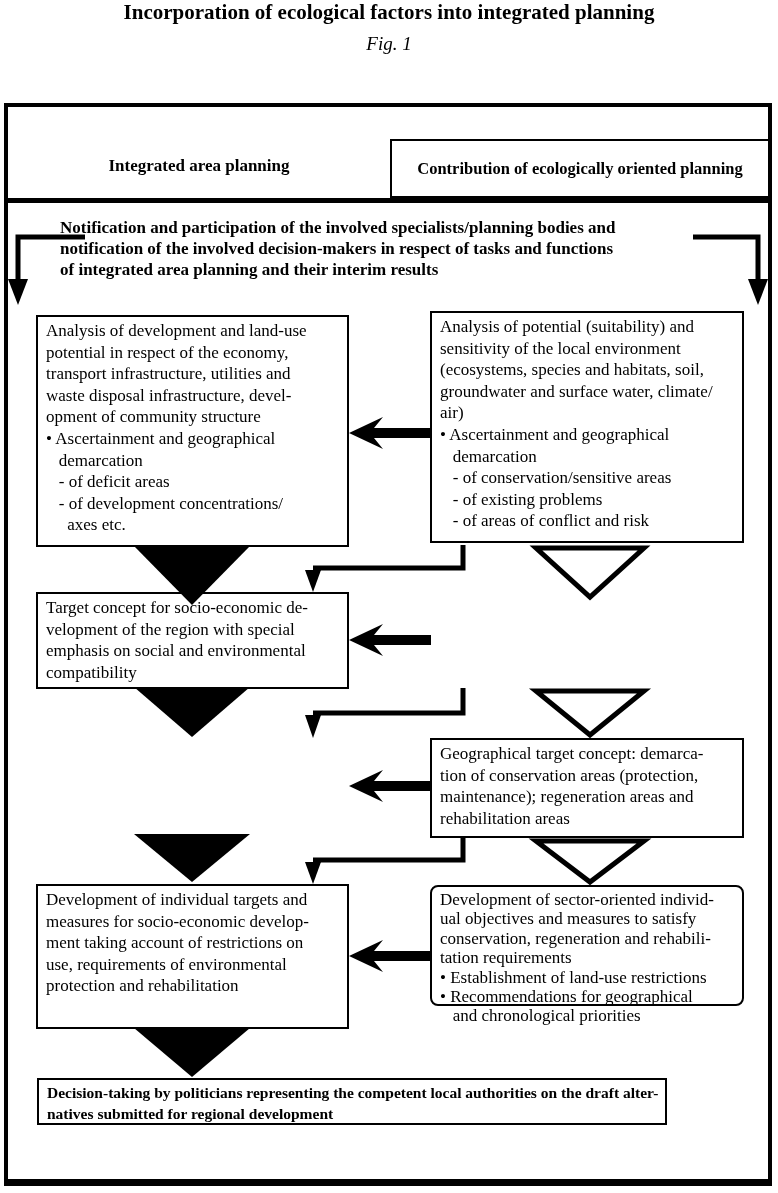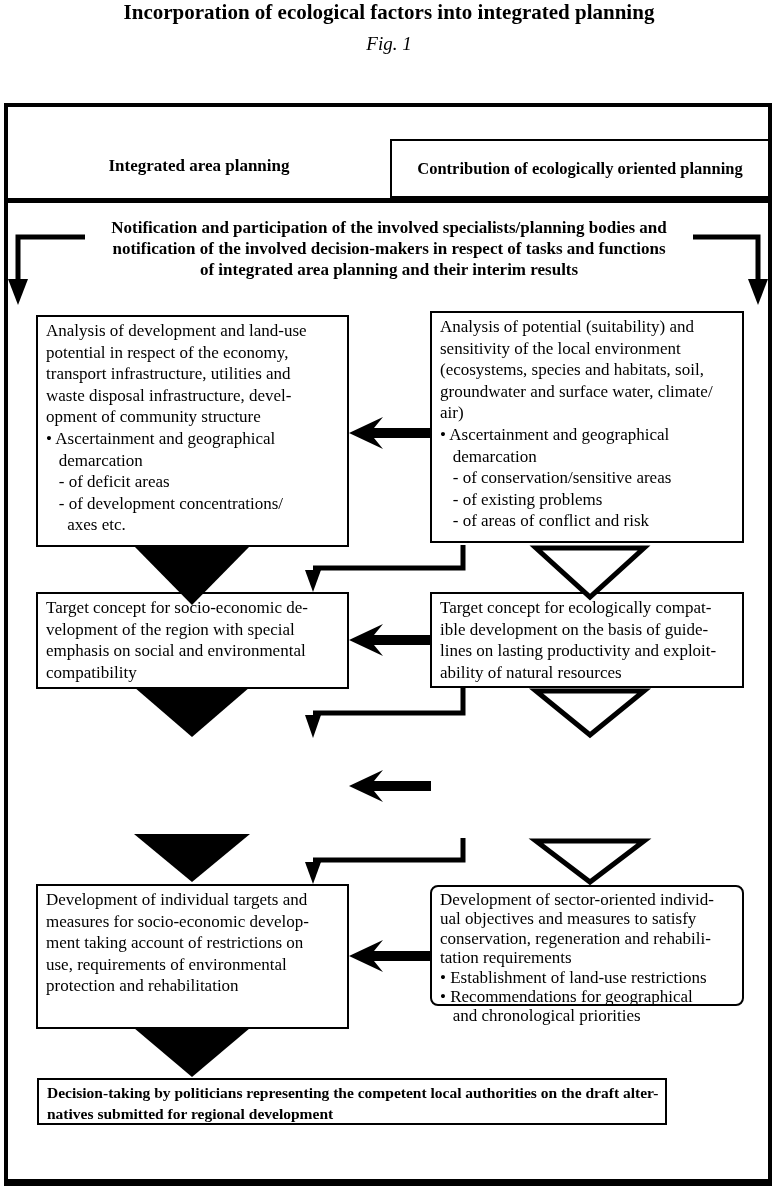--- a/index.html
+++ b/index.html
@@ -43,21 +43,21 @@
   .header-right-box{
     left:390px;top:139px;width:380px;height:59px;
     border:2px solid #000;
     display:flex;align-items:center;justify-content:center;
     text-align:center;
     font-weight:bold;
     font-size:16.5px;
   }
   .notification{
     left:60px;top:217px;width:658px;
-    text-align:center;
+    text-align:left;
     font-weight:bold;
     font-size:17px;
     line-height:21px;
     white-space:pre-wrap;
   }
   .fbox{
     border:2px solid #000;
     background:#fff;
     font-size:17px;
     line-height:21.6px;
@@ -124,25 +124,25 @@
 • Ascertainment and geographical
    demarcation
    - of conservation/sensitive areas
    - of existing problems
    - of areas of conflict and risk</div>
 
   <div class="abs fbox box-l2">Target concept for socio-economic de-
 velopment of the region with special
 emphasis on social and environmental
 compatibility</div>
-  <div class="abs fbox box-r2">Target concept for ecologically compat-
-ible development on the basis of guide-
-lines on lasting productivity and exploit-
-ability of natural resources</div>
 
+  <div class="abs fbox box-r3">Geographical target concept: demarca-
+tion of conservation areas (protection,
+maintenance); regeneration areas and
+rehabilitation areas</div>
 
   <div class="abs fbox box-l4">Development of individual targets and
 measures for socio-economic develop-
 ment taking account of restrictions on
 use, requirements of environmental
 protection and rehabilitation</div>
   <div class="abs fbox box-r4 tight">Development of sector-oriented individ-
 ual objectives and measures to satisfy
 conservation, regeneration and rehabili-
 tation requirements

